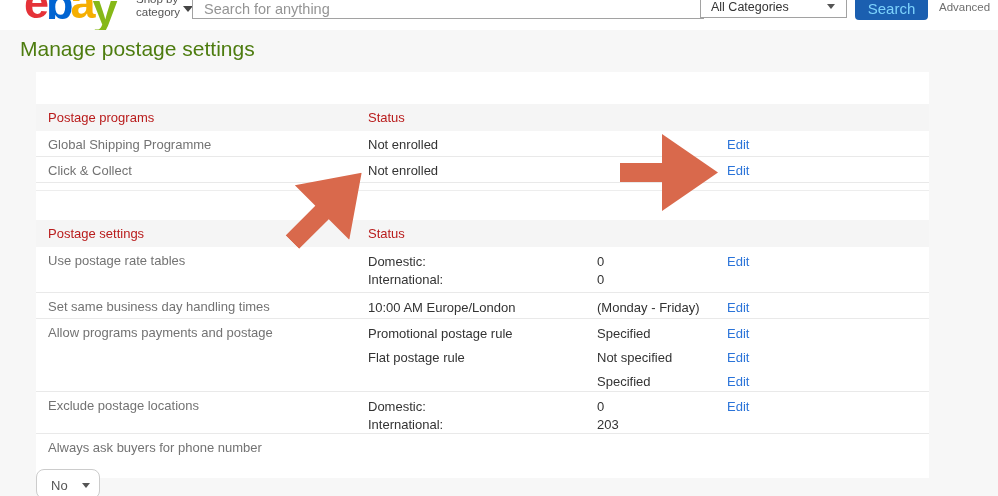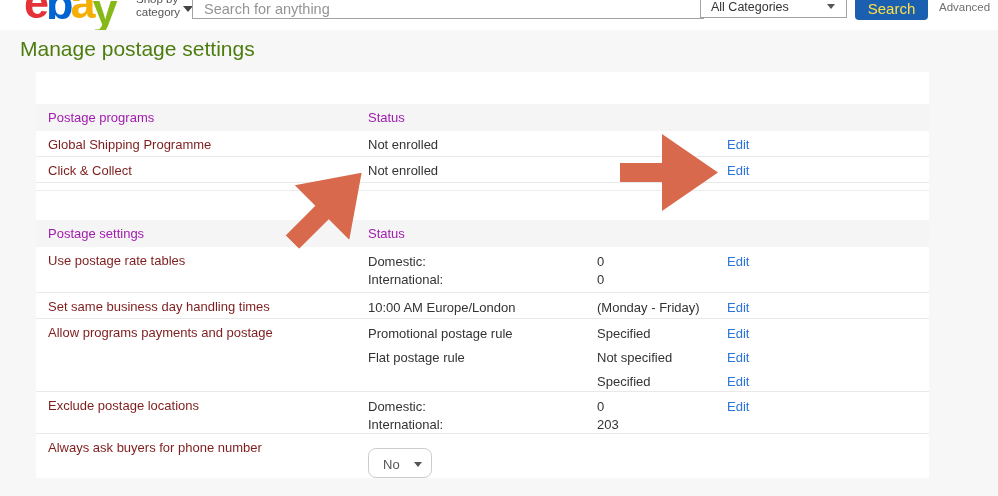--- a/index.html
+++ b/index.html
@@ -25,32 +25,32 @@
     font-family:"Liberation Sans", sans-serif; font-size:14.5px; color:#333; }
   .search-box input::placeholder { color:#949494; }
   .cat-select { position:absolute; left:700px; top:-30px; width:147px; height:48px;
     border:1px solid #a2a2a2; background:#fff; cursor:pointer; }
   .cat-select .val { position:absolute; left:10px; bottom:3px; font-size:12.5px; color:#333; }
   .cat-caret { position:absolute; right:11px; bottom:8px; width:0; height:0;
     border-left:4px solid transparent; border-right:4px solid transparent; border-top:5px solid #555; }
   .search-btn { position:absolute; left:855px; top:-28px; width:73px; height:48px;
     background:#1b5fb0; border:none; border-radius:4px; cursor:pointer; }
   .search-btn span { position:absolute; left:0; right:0; bottom:3px; text-align:center;
-    color:#fde047; font-size:15px; font-family:"Liberation Sans", sans-serif; }
+    color:#7dd3fc; font-size:15px; font-family:"Liberation Sans", sans-serif; }
   .advanced { position:absolute; left:939px; top:1px; font-size:11.5px; color:#6f6f6f; text-decoration:none; cursor:pointer; }
   
   .content { position:absolute; top:30px; left:0; width:998px; height:466px; background:#f7f7f7; }
   .page-title { position:absolute; left:20px; top:7px; font-size:21px; font-weight:400; color:#4d7c0f; }
   .card { position:absolute; left:36px; top:42px; width:893px; height:406px; background:#fff; }
   .band { position:absolute; left:0; width:893px; height:27px; background:#f5f5f5;
-    display:flex; align-items:center; font-size:13px; color:#a21caf; }
+    display:flex; align-items:center; font-size:13px; color:#b91c1c; }
   .band .b1 { width:332px; padding-left:12px; }
   .row { position:absolute; left:0; width:893px; display:flex; align-items:flex-start;
     border-bottom:1px solid #e9e9e9; font-size:13px; }
-  .c1 { width:332px; padding-left:12px; padding-top:6px; color:#7f1d1d; }
+  .c1 { width:332px; padding-left:12px; padding-top:6px; color:#737373; }
   .c2 { width:229px; padding-top:6px; }
   .c3 { width:130px; padding-top:6px; }
   .c4 { flex:1; padding-top:6px; }
   .ln { line-height:18px; }
   .ln-wide { line-height:18px; margin-bottom:6px; }
   .edit { color:#2b74d9; text-decoration:none; cursor:pointer; }
   .thin-line { position:absolute; left:0; width:893px; height:0; border-top:1px solid #ededed; }
   
   .dd { position:relative; margin-top:8px; width:64px; height:30px; border:1px solid #ccc;
     border-radius:8px; background:#fff; cursor:pointer; }
@@ -179,21 +179,21 @@
         </div>
         <div class="c3">
           <div class="ln">0</div>
           <div class="ln">203</div>
         </div>
         <div class="c4">
           <div class="ln"><a class="edit">Edit</a></div>
         </div>
       </div>
 
-      <div class="row" style="top:362px; height:44px; border-bottom:none;">
+      <div class="row" style="top:362px; height:44px; border-bottom:none;flex-direction:column;">
         <div class="c1">Always ask buyers for phone number</div>
         <div class="c2">
           <div class="dd">
             <span class="dd-val">No</span>
             <span class="dd-caret"></span>
           </div>
         </div>
         <div class="c3"></div>
         <div class="c4"></div>
       </div>

